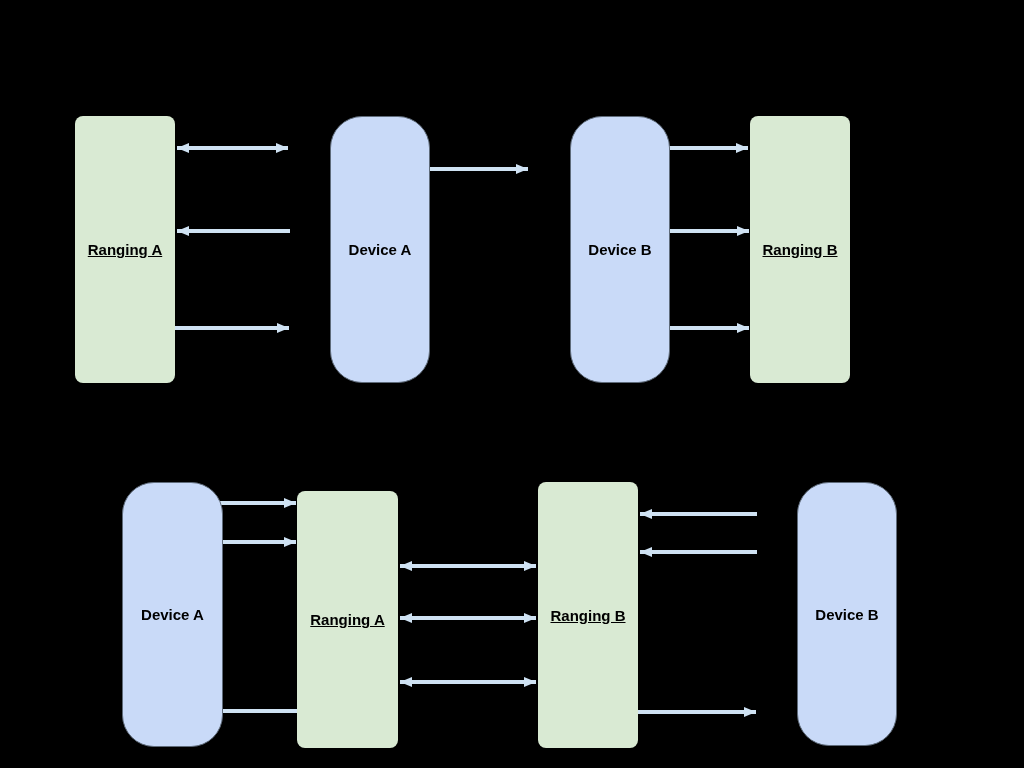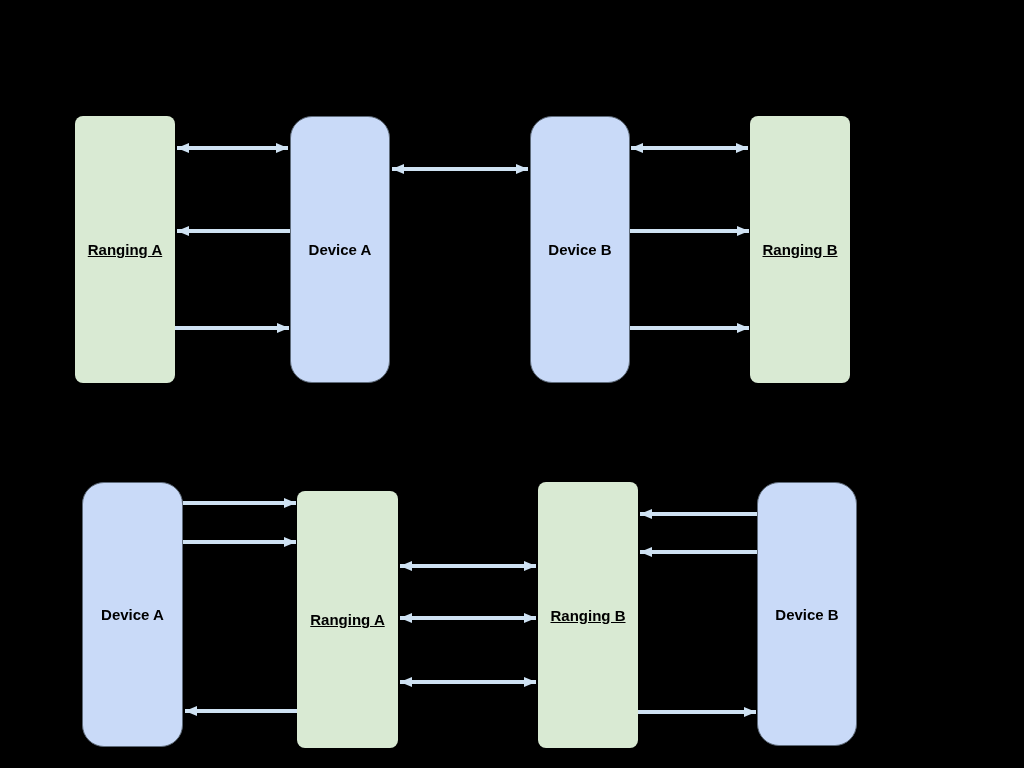--- a/index.html
+++ b/index.html
@@ -45,22 +45,23 @@
     text-align: center;
     white-space: nowrap;
   }
   .green {
     background: var(--green, #d9ead3);
     border-radius: 8px;
     text-decoration: underline;
   }
   .blue {
     background: var(--blue, #c9daf8);
-    border-radius: 22px;
+    border-radius: 32px;
     border: 1.5px solid #5f6b7a;
+    margin-left: 40px;
   }
 </style>
 </head>
 <body>
 
 <div class="canvas">
 
   <svg class="arrows-layer" width="1024" height="768" viewBox="0 0 1024 768" xmlns="http://www.w3.org/2000/svg">
     <defs>
       <marker id="ah" viewBox="0 0 12 10" refX="12" refY="5" markerWidth="12" markerHeight="10" markerUnits="userSpaceOnUse" orient="auto-start-reverse">

